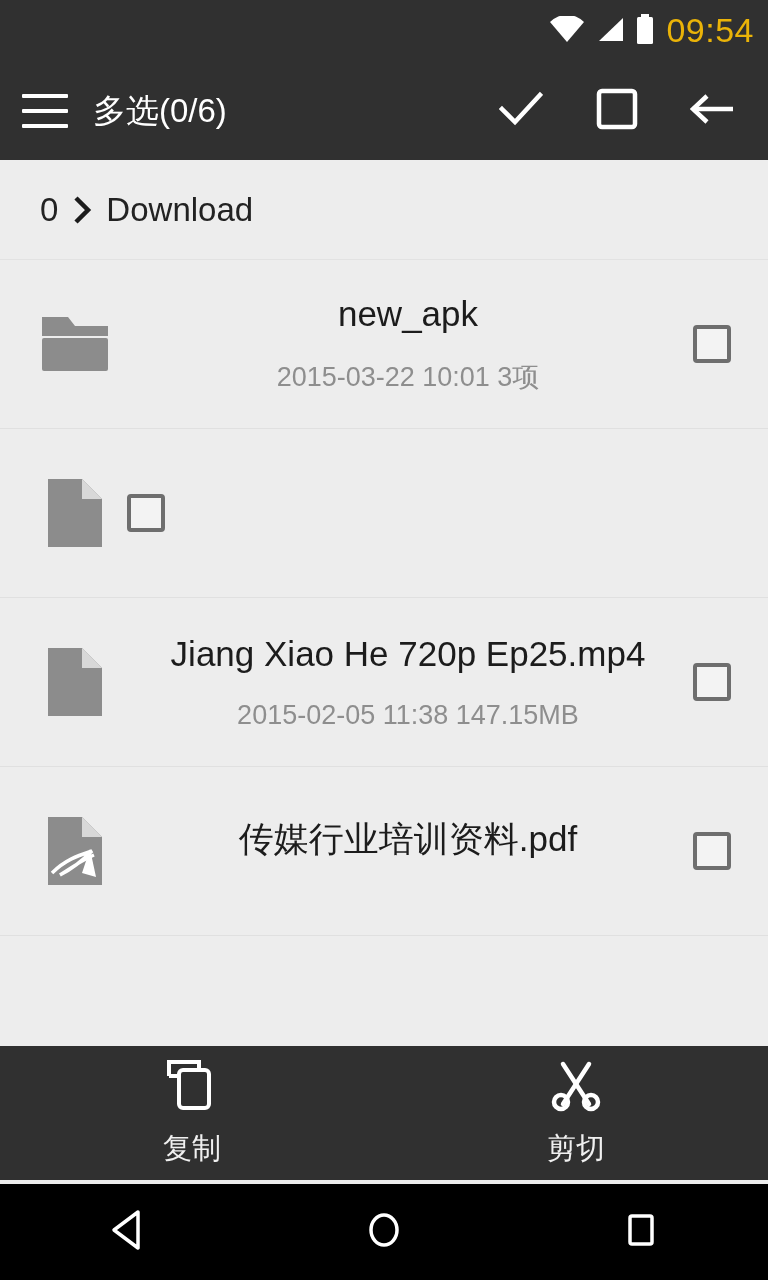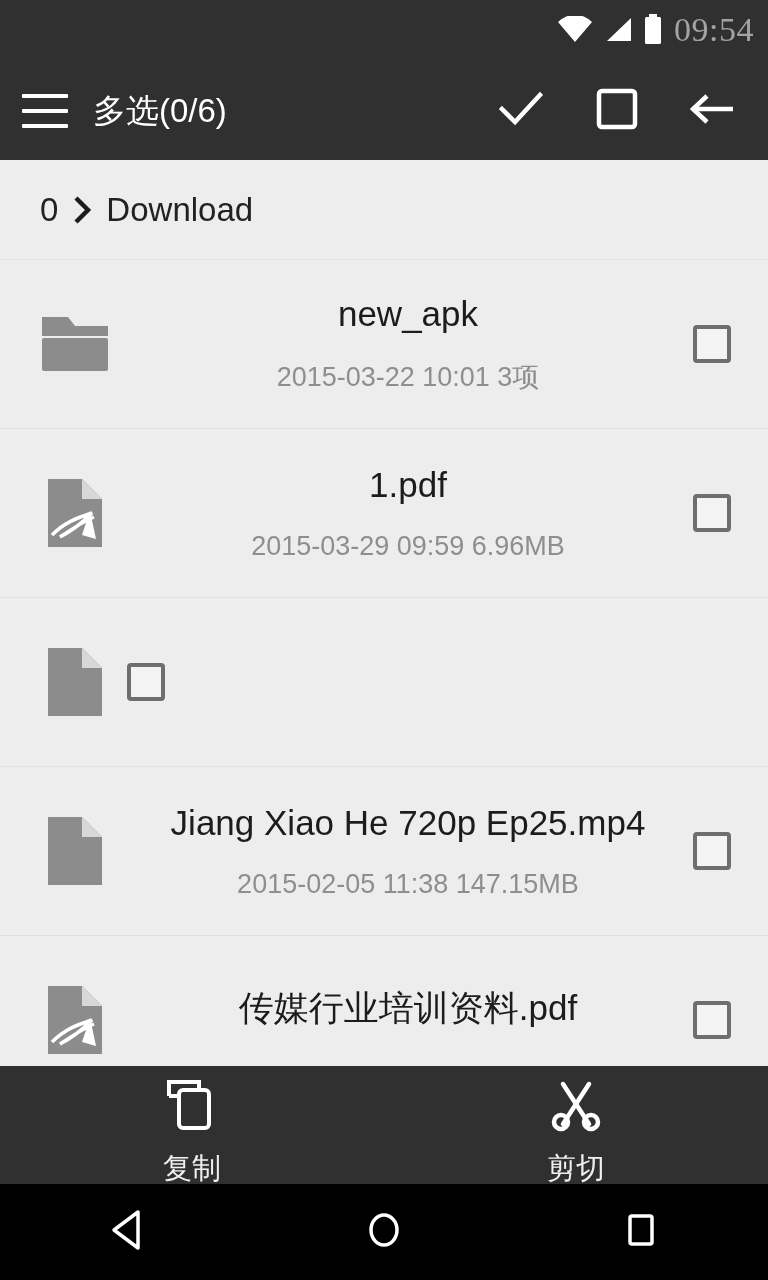--- a/index.html
+++ b/index.html
@@ -6,23 +6,23 @@
   html, body {
     width: 768px; height: 1280px;
     background: #ededed;
     font-family: "Liberation Sans", "DejaVu Sans", sans-serif;
     overflow: hidden;
   }
   .screen { position: relative; width: 768px; height: 1280px; background: #ededed; }
 
   
   .statusbar {
-    height: 62px; background: #303030; color: #a3a3a3;
+    height: 62px; background: #303030; color: #eab308;
     display: flex; align-items: center; justify-content: flex-end;
-    padding-right: 14px; gap: 12px; font-family: Liberation Serif, serif;
+    padding-right: 14px; gap: 12px;
   }
   .status-icons { display: flex; align-items: center; gap: 11px; }
   .clock { font-size: 34px; letter-spacing: 0.5px; line-height: 1; padding-bottom: 2px; }
 
   
   .appbar {
     height: 98px; background: #303030; color: #fff;
     display: flex; align-items: center; padding: 0 22px;
   }
   .hamburger { width: 46px; height: 34px; display: flex; flex-direction: column;
@@ -50,21 +50,21 @@
   }
   .row-icon { width: 74px; flex: 0 0 74px; display: flex; align-items: center; justify-content: center; }
   .row-text { margin-left: 26px; flex: 1 1 auto; min-width: 0; }
   .row-name { font-size: 35px; color: #1c1c1c; line-height: 1.18; white-space: nowrap; }
   .row-meta { font-size: 27px; color: #8e8e8e; margin-top: 25px; white-space: nowrap; }
   .row-check { flex: 0 0 90px; display: flex; align-items: center; justify-content: center; padding-right: 22px; }
   .checkbox { width: 38px; height: 38px; border: 4px solid #6e6e6e; border-radius: 4px; background: #f3f3f3; cursor: pointer; }
 
   
   .actionbar {
-    position: absolute; left: 0; right: 0; bottom: 80px; height: 134px;
+    position: absolute; left: 0; right: 0; bottom: 100px; height: 134px;
     background: #303030; display: flex; align-items: center;
   }
   .action {
     flex: 1 1 0; height: 100%; display: flex; flex-direction: column;
     align-items: center; justify-content: center; gap: 13px; cursor: pointer;
   }
   .action-label { color: #f0f0f0; font-size: 29px; }
 
   
   .navbar {
@@ -154,76 +154,59 @@
       </div>
       <div class="row-text">
         <div class="row-name">new_apk</div>
         <div class="row-meta">2015-03-22 10:01  3项</div>
       </div>
       <div class="row-check">
         <div class="checkbox"></div>
       </div>
     </div>
 
+
+    <div class="row">
+      <div class="row-icon">
+        <svg width="58" height="72" viewBox="0 0 58 72">
+          <path d="M2 2 h34 l20 20 v48 H2 Z" fill="#8c8c8c"></path>
+          <path d="M36 2 l20 20 h-20 Z" fill="#d8d8d8"></path>
+        </svg>
+      </div>
+      <div class="row-check">
+        <div class="checkbox"></div>
+      </div>
+    </div>
+
+    <div class="row">
+      <div class="row-icon">
+        <svg width="58" height="72" viewBox="0 0 58 72">
+          <path d="M2 2 h34 l20 20 v48 H2 Z" fill="#8c8c8c"></path>
+          <path d="M36 2 l20 20 h-20 Z" fill="#d8d8d8"></path>
+        </svg>
+      </div>
+      <div class="row-text">
+        <div class="row-name">Jiang Xiao He 720p Ep25.mp4</div>
+        <div class="row-meta">2015-02-05 11:38  147.15MB</div>
+      </div>
+      <div class="row-check">
+        <div class="checkbox"></div>
+      </div>
+    </div>
+
     <div class="row">
       <div class="row-icon">
         <svg width="58" height="72" viewBox="0 0 58 72">
           <path d="M2 2 h34 l20 20 v48 H2 Z" fill="#8c8c8c"></path>
           <path d="M36 2 l20 20 h-20 Z" fill="#d8d8d8"></path>
           <path d="M6 58 C20 44 34 40 46 36 C36 46 26 54 14 60 C26 52 38 44 48 40" stroke="#fff" stroke-width="3.5" fill="none"></path>
           <path d="M44 34 L50 62 L36 58 Z" fill="#fff"></path>
         </svg>
       </div>
       <div class="row-text">
-        <div class="row-name">1.pdf</div>
-        <div class="row-meta">2015-03-29 09:59  6.96MB</div>
-      </div>
-      <div class="row-check">
-        <div class="checkbox"></div>
-      </div>
-    </div>
-
-    <div class="row">
-      <div class="row-icon">
-        <svg width="58" height="72" viewBox="0 0 58 72">
-          <path d="M2 2 h34 l20 20 v48 H2 Z" fill="#8c8c8c"></path>
-          <path d="M36 2 l20 20 h-20 Z" fill="#d8d8d8"></path>
-        </svg>
-      </div>
-      <div class="row-check">
-        <div class="checkbox"></div>
-      </div>
-    </div>
-
-    <div class="row">
-      <div class="row-icon">
-        <svg width="58" height="72" viewBox="0 0 58 72">
-          <path d="M2 2 h34 l20 20 v48 H2 Z" fill="#8c8c8c"></path>
-          <path d="M36 2 l20 20 h-20 Z" fill="#d8d8d8"></path>
-        </svg>
-      </div>
-      <div class="row-text">
-        <div class="row-name">Jiang Xiao He 720p Ep25.mp4</div>
-        <div class="row-meta">2015-02-05 11:38  147.15MB</div>
-      </div>
-      <div class="row-check">
-        <div class="checkbox"></div>
-      </div>
-    </div>
-
-    <div class="row">
-      <div class="row-icon">
-        <svg width="58" height="72" viewBox="0 0 58 72">
-          <path d="M2 2 h34 l20 20 v48 H2 Z" fill="#8c8c8c"></path>
-          <path d="M36 2 l20 20 h-20 Z" fill="#d8d8d8"></path>
-          <path d="M6 58 C20 44 34 40 46 36 C36 46 26 54 14 60 C26 52 38 44 48 40" stroke="#fff" stroke-width="3.5" fill="none"></path>
-          <path d="M44 34 L50 62 L36 58 Z" fill="#fff"></path>
-        </svg>
-      </div>
-      <div class="row-text">
         <div class="row-name">传媒行业培训资料.pdf</div>
         <div class="row-meta"></div>
       </div>
       <div class="row-check">
         <div class="checkbox"></div>
       </div>
     </div>
 
   </div>
 

